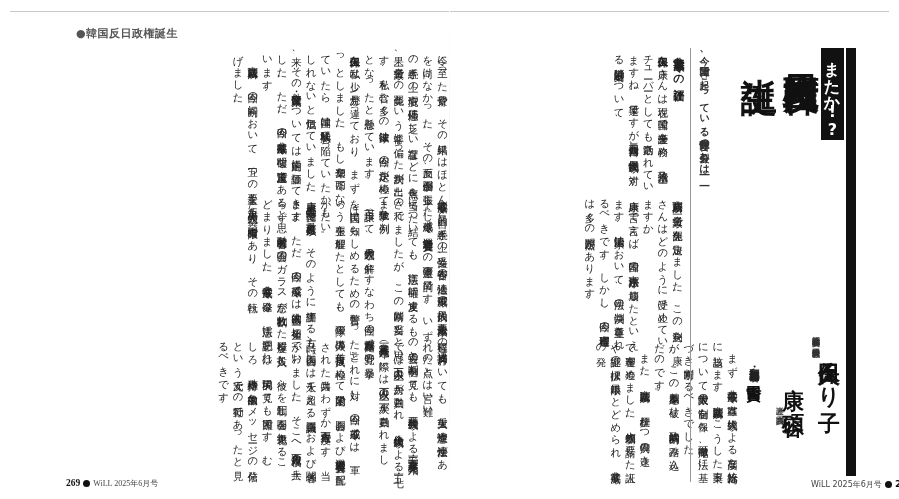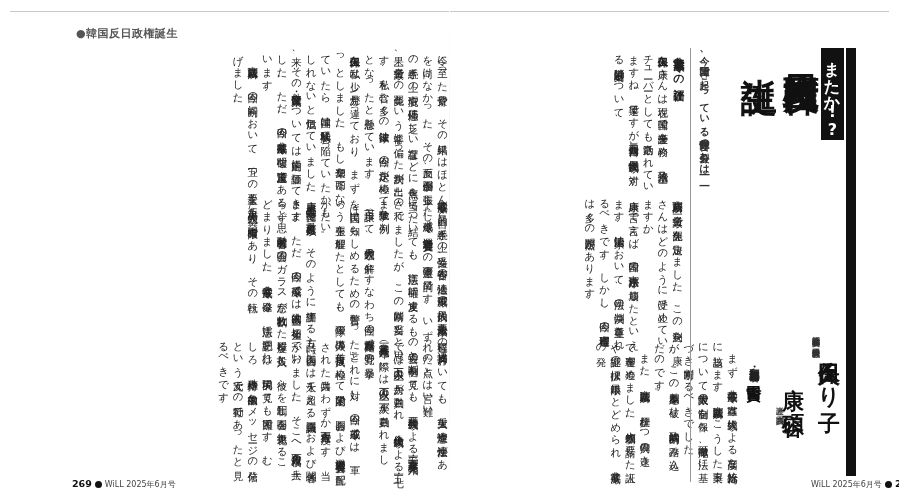--- a/index.html
+++ b/index.html
@@ -59,21 +59,21 @@
   <p class="para">百歩譲って、尹大統領の弁解、すなわち今回の戒厳宣布が「野党の暴挙を国民に知らしめるための警告だった」という主張を理解したとしても、軍隊の導入は首肯しがたい。</p>
   <p><span class="spk">康</span>　<span>韓国でも、そのように評価する方もいます。ただ、今回の戒厳令では人的被害は一切発生しておらず、財産的被害も国会のガラス窓が数枚割れた程度にとどまりました。非常戒厳令の発令は、憲法に明記された大統領の固有権限であり、その執行</span></p>
 </div>
 
 <div class="block" style="left:60px; top:335px; width:390px; height:135px;">
   <p>過程においても、重大な違憲性や違法性があったとは言い難い。</p>
   <p class="para">過去の例を見ても、朴正熙大統領による五・一六軍事政変（一九六一年）では三万人以上の兵力が動員され、全斗煥大統領による五・一七非常措置（一九八〇年）の際には二万人以上の軍人が動員されました。</p>
   <p class="para">これに対し、今回の戒厳令では、軍の投入は極めて限定的で、国会および選挙管理委員会に配置された兵力はわずか六百人程度です。当時、国会内には千人を超える国会議員、および関係者がいました。そこへ数百人規模の兵士を投入し、彼らを制圧し国会を無力化することは、現実的に見ても困難です。むしろ、秩序維持や象徴的なメッセージの発信という次元での行動であったと見るべきです。</p>
 </div>
 
-<div class="folio" style="left:72px;">
+<div class="folio" style="left:66px;font-family:Liberation Serif, serif;">
   <b>269</b><span class="dot"></span><span>WiLL 2025年6月号</span>
 </div>
 
 <div class="block" style="left:470px; top:48px; width:215px; height:140px;">
   <p class="subhead">非常戒厳令への評価</p>
   <p><span class="spk">久保田</span>　<span>康さんは現在、韓国で弁護士を務め、政治系ユーチューバーとしても活動されていますね。早速ですが二〇二五年四月四日、尹錫悦大統領に対する弾劾訴追案について、</span></p>
 </div>
 
 <div class="block" style="left:490px; top:192px; width:195px; height:160px;">
   <p>憲法裁判所が全員一致で罷免を決定しました。この判決を、康さんはどのように受け止めていますか。</p>

